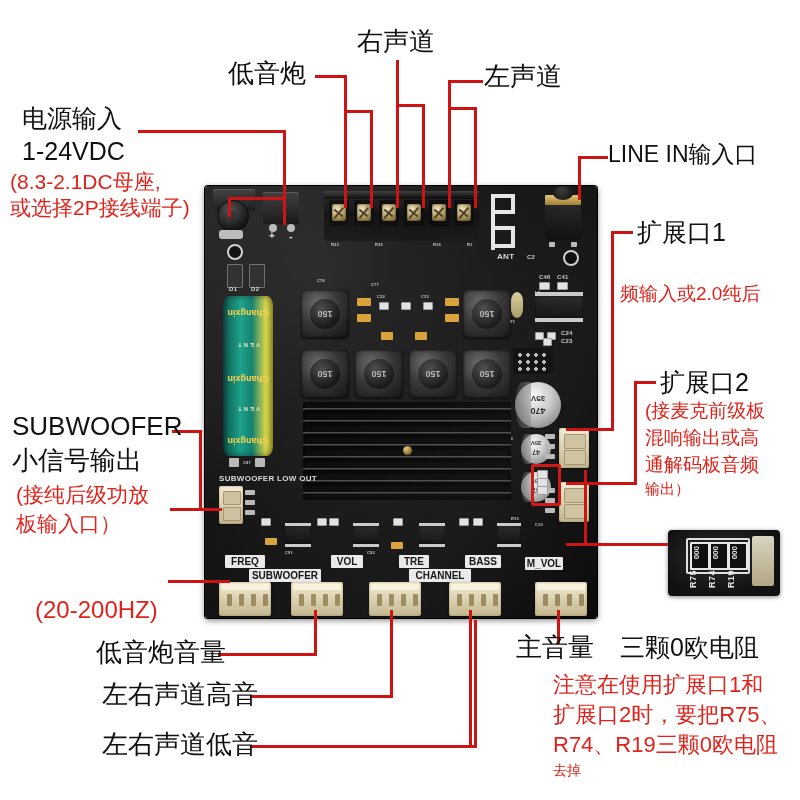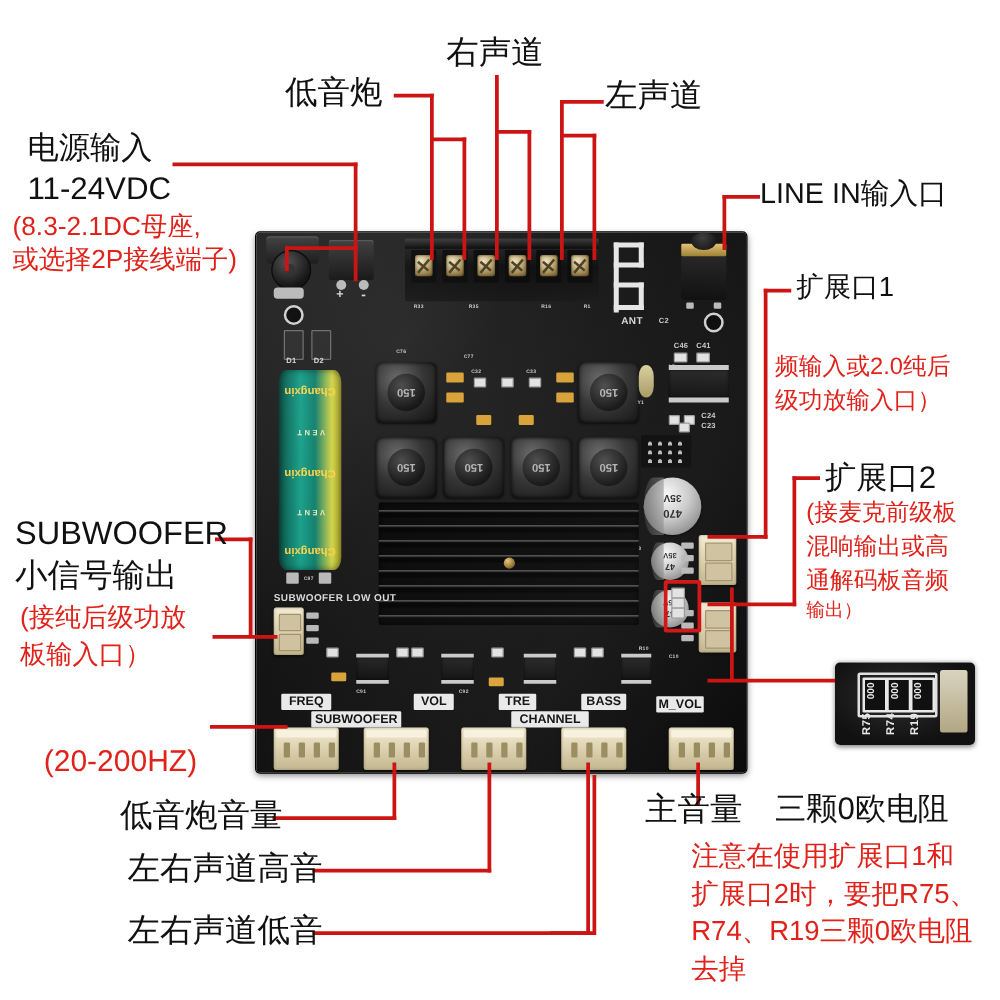--- a/index.html
+++ b/index.html
@@ -443,33 +443,32 @@
 
   <div class="ln lnv" style="left:557px;top:610px;height:34px;"></div>
 
   <div class="ln lnv" style="left:474px;top:620px;height:128px;"></div>
   <div class="ln lnh" style="left:440px;top:745px;width:36px;"></div>
 
   <div class="ln lnv" style="left:584px;top:470px;height:75px;"></div>
   <div class="ln lnh" style="left:566px;top:543px;width:102px;"></div>
 
   <div class="lbl blk" style="left:22px;top:104px;font-size:25px;">电源输入</div>
-  <div class="lbl blk" style="left:22px;top:137px;font-size:25px;">11-24VDC</div>
+  <div class="lbl blk" style="left:22px;top:137px;font-size:25px;">1-24VDC</div>
   <div class="lbl red" style="left:10px;top:170px;font-size:21px;">(8.3-2.1DC母座,</div>
   <div class="lbl red" style="left:10px;top:196px;font-size:21px;">或选择2P接线端子)</div>
 
   <div class="lbl blk" style="left:228px;top:59px;font-size:26px;">低音炮</div>
   <div class="lbl blk" style="left:357px;top:27px;font-size:26px;">右声道</div>
   <div class="lbl blk" style="left:484px;top:62px;font-size:26px;">左声道</div>
 
   <div class="lbl blk" style="left:608px;top:142px;font-size:23px;">LINE IN输入口</div>
 
-  <div class="lbl blk" style="left:637px;top:218px;font-size:22px;">扩展口1</div>
+  <div class="lbl blk" style="left:637px;top:218px;font-size:25px;">扩展口1</div>
   <div class="lbl red" style="left:620px;top:283px;font-size:19px;">频输入或2.0纯后</div>
-  <div class="lbl red" style="left:620px;top:310px;font-size:19px;">级功放输入口）</div>
 
   <div class="lbl blk" style="left:660px;top:368px;font-size:25px;">扩展口2</div>
   <div class="lbl red" style="left:645px;top:400px;font-size:19px;">(接麦克前级板</div>
   <div class="lbl red" style="left:645px;top:427px;font-size:19px;">混响输出或高</div>
   <div class="lbl red" style="left:645px;top:454px;font-size:19px;">通解码板音频</div>
   <div class="lbl red" style="left:645px;top:481px;font-size:15px;">输出）</div>
 
   <div class="lbl blk" style="left:12px;top:412px;font-size:26px;">SUBWOOFER</div>
   <div class="lbl blk" style="left:12px;top:446px;font-size:26px;">小信号输出</div>
   <div class="lbl red" style="left:16px;top:483px;font-size:21px;">(接纯后级功放</div>
@@ -480,15 +479,15 @@
   <div class="lbl blk" style="left:96px;top:638px;font-size:26px;">低音炮音量</div>
   <div class="lbl blk" style="left:102px;top:680px;font-size:26px;">左右声道高音</div>
   <div class="lbl blk" style="left:102px;top:730px;font-size:26px;">左右声道低音</div>
 
   <div class="lbl blk" style="left:516px;top:633px;font-size:26px;">主音量</div>
   <div class="lbl blk" style="left:620px;top:633px;font-size:25px;">三颗0欧电阻</div>
 
   <div class="lbl red" style="left:553px;top:673px;font-size:22px;">注意在使用扩展口1和</div>
   <div class="lbl red" style="left:553px;top:703px;font-size:22px;">扩展口2时，要把R75、</div>
   <div class="lbl red" style="left:553px;top:733px;font-size:22px;">R74、R19三颗0欧电阻</div>
-  <div class="lbl red" style="left:553px;top:763px;font-size:22px;">去掉</div>
+  <div class="lbl red" style="left:553px;top:763px;font-size:14px;">去掉</div>
 
 </div>
 
 </body></html>

